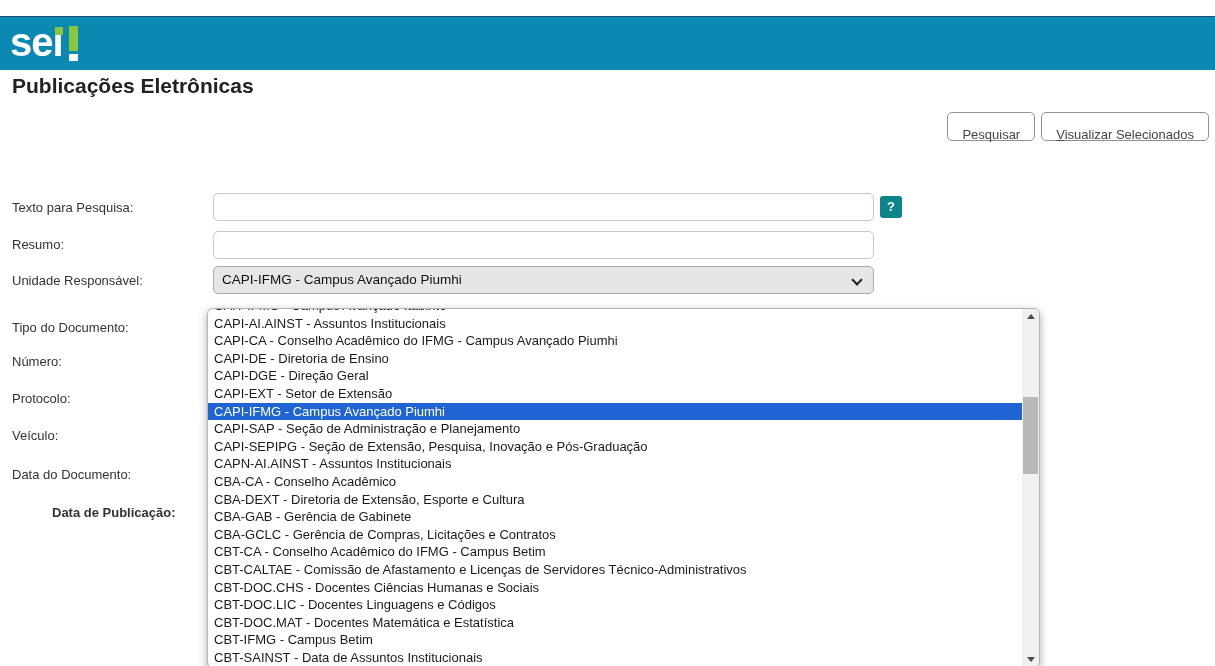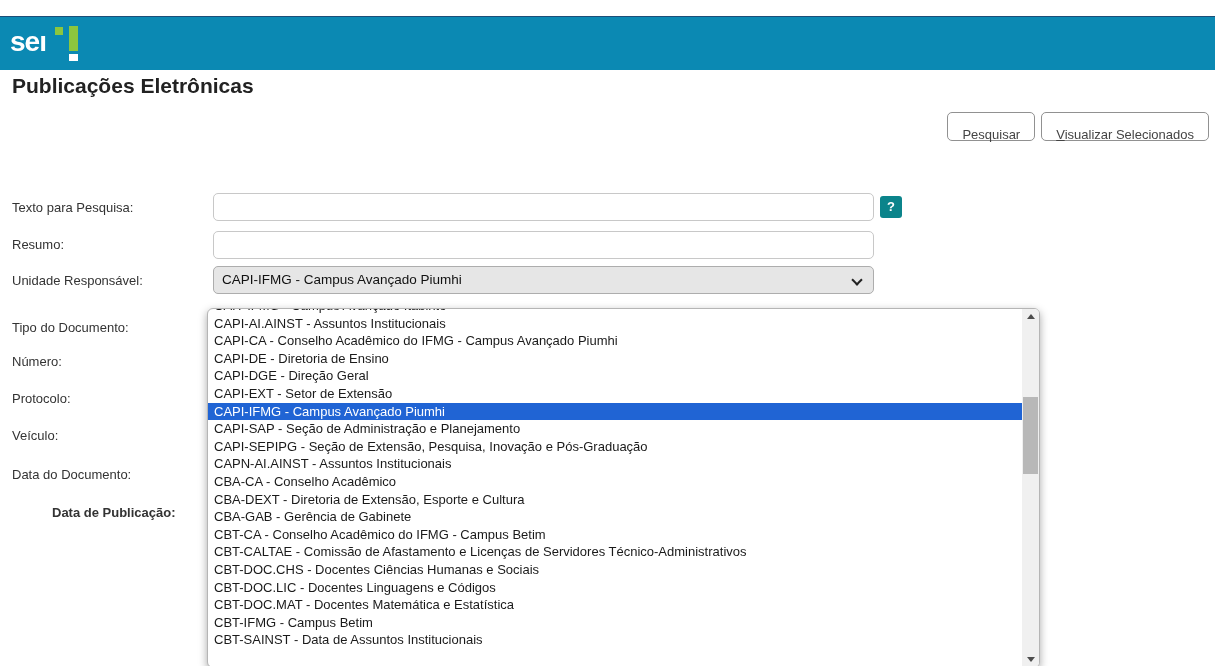--- a/index.html
+++ b/index.html
@@ -8,21 +8,21 @@
   #app { position:relative; width:1215px; height:666px; background:#fff; }
 
   
   .orgbar { position:absolute; left:0; top:16px; width:1215px; height:17px;
             background:#1c4e78; color:#fff; font-size:9.5px; font-weight:bold;
             letter-spacing:.3px; line-height:17px; padding-left:24px; }
   .header { position:absolute; left:0; top:17px; width:1215px; height:53px; background:#0b89b3; }
 
   
   .logo { position:absolute; left:10px; top:3px; height:46px; width:90px; }
-  .logo .txt { font-size:28px; font-weight:bold; color:#fff; letter-spacing:-1px; line-height:44px; }
+  .logo .txt { font-size:40px; font-weight:bold; color:#fff; letter-spacing:-1px; line-height:44px; }
   .logo .idot { position:absolute; left:45px; top:7px; width:8px; height:8px; background:#8cc63e; }
   .logo .bang-bar { position:absolute; left:59px; top:6px; width:9px; height:25px; background:#8cc63e; }
   .logo .bang-dot { position:absolute; left:59px; top:34px; width:9px; height:7px; background:#fff; }
 
   .page-title { position:absolute; left:12px; top:74px; font-size:21px; font-weight:bold; color:#222; }
 
   
   .actions { position:absolute; top:112px; right:6px; display:flex; gap:6px; }
   .btn { height:29px; padding:8px 14px; background:#fff; border:1px solid #919191;
          border-radius:5px; font-size:13px; color:#444; line-height:27px; cursor:pointer;
@@ -124,20 +124,21 @@
         <div class="opt">CAPI-DE - Diretoria de Ensino</div>
         <div class="opt">CAPI-DGE - Direção Geral</div>
         <div class="opt">CAPI-EXT - Setor de Extensão</div>
         <div class="opt hl">CAPI-IFMG - Campus Avançado Piumhi</div>
         <div class="opt">CAPI-SAP - Seção de Administração e Planejamento</div>
         <div class="opt">CAPI-SEPIPG - Seção de Extensão, Pesquisa, Inovação e Pós-Graduação</div>
         <div class="opt">CAPN-AI.AINST - Assuntos Institucionais</div>
         <div class="opt">CBA-CA - Conselho Acadêmico</div>
         <div class="opt">CBA-DEXT - Diretoria de Extensão, Esporte e Cultura</div>
         <div class="opt">CBA-GAB - Gerência de Gabinete</div>
+        <div class="opt">CBA-GCLC - Gerência de Compras, Licitações e Contratos</div>
         <div class="opt">CBT-CA - Conselho Acadêmico do IFMG - Campus Betim</div>
         <div class="opt">CBT-CALTAE - Comissão de Afastamento e Licenças de Servidores Técnico-Administrativos</div>
         <div class="opt">CBT-DOC.CHS - Docentes Ciências Humanas e Sociais</div>
         <div class="opt">CBT-DOC.LIC - Docentes Linguagens e Códigos</div>
         <div class="opt">CBT-DOC.MAT - Docentes Matemática e Estatística</div>
         <div class="opt">CBT-IFMG - Campus Betim</div>
         <div class="opt">CBT-SAINST - Data de Assuntos Institucionais</div>
       </div>
     <div class="sbar">
       <div class="sb-btn up">

